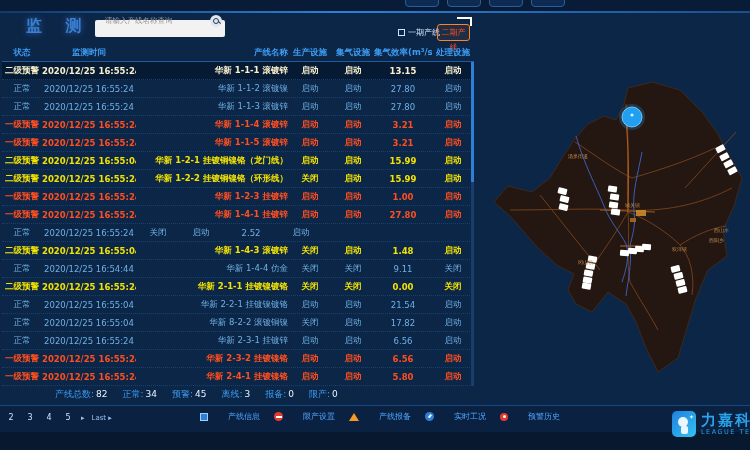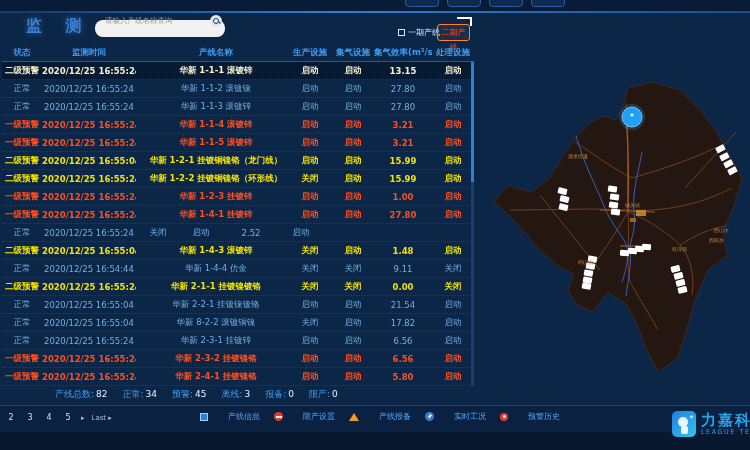--- a/index.html
+++ b/index.html
@@ -7,39 +7,39 @@
   .stage{position:relative;width:750px;height:450px;background:#0c2648;overflow:hidden;}
 
   
   .topbar{position:absolute;left:0;top:0;width:750px;height:12px;background:#081c38;}
   .topline{position:absolute;left:0;top:11px;width:750px;height:2px;
     background:linear-gradient(90deg,#123a68,#2f7fd6 45%,#1c4f8c);}
   .deco-tab{position:absolute;top:-8px;width:34px;height:15px;border:1px solid #2b5d9a;border-radius:4px;background:#0d2b52;}
 
   
   .page-title{position:absolute;left:26px;top:16px;font-size:16px;font-weight:bold;color:#3a7fd2;letter-spacing:9px;text-shadow:0 0 6px rgba(58,127,210,.7);}
-  .search{position:absolute;left:95px;top:20px;width:130px;height:17px;background:#f2f2f2;border-radius:8px;display:flex;align-items:center;padding:0 3px 16px 8px;}
+  .search{position:absolute;left:95px;top:20px;width:130px;height:17px;background:#f2f2f2;border-radius:2px;display:flex;align-items:center;padding:0 3px 16px 8px;}
   .search input{flex:1;border:none;outline:none;background:transparent;font-size:7.5px;color:#444;min-width:0;}
   .search input::placeholder{color:#9a9a9a;}
   .search-btn{width:12px;height:12px;border-radius:50%;background:#e2e6ea;position:relative;flex:0 0 auto;cursor:pointer;}
   .search-btn:before{content:"";position:absolute;left:3px;top:3px;width:4px;height:4px;border:1px solid #1a3c6e;border-radius:50%;}
   .search-btn:after{content:"";position:absolute;left:7.5px;top:7.5px;width:3px;height:1px;background:#1a3c6e;transform:rotate(45deg);}
 
   .phase1{position:absolute;left:398px;top:27px;display:flex;align-items:center;gap:3px;font-size:8px;color:#d8e8ff;cursor:pointer;}
   .phase1 .box{width:7px;height:7px;border:1px solid #cfe3ff;background:transparent;}
   .phase2-btn{position:absolute;left:437px;top:24px;width:33px;height:17px;border:1px solid #ff8226;border-radius:3px;
     color:#ff4f1f;font-size:8px;line-height:15px;text-align:center;background:rgba(255,130,38,.08);cursor:pointer;}
   .corner-brkt{position:absolute;left:457px;top:17px;width:15px;height:9px;border-top:2px solid #fff;border-right:2px solid #fff;}
 
   
   .tbl{position:absolute;left:2px;top:44px;width:472px;}
   .tr{display:flex;height:18px;align-items:center;border-bottom:1px dotted #16406e;font-size:8.5px;color:#6fb1e4;cursor:pointer;}
   .tr.head{height:18px;color:#3d9bf0;font-weight:bold;font-size:8.5px;border-bottom:1px solid #1d5a9e;cursor:default;}
   .td{text-align:center;overflow:hidden;white-space:nowrap;}
-  .c0{width:40px;}.c1{width:94px;}.c2{width:152px;text-align:center;padding-left:8px;}
+  .c0{width:40px;}.c1{width:94px;}.c2{width:152px;text-align:right;padding-left:8px;}
   .c3{width:44px;}.c4{width:42px;}.c5{width:58px;}.c6{width:42px;}
   .tr.warn1{color:#ff4f1f;font-weight:bold;}
   .tr.warn2{color:#f2e300;font-weight:bold;}
   .tr.warn2-sel{color:#f6f0cc;font-weight:bold;background:#071a33;}
   .scrollbar{position:absolute;left:471px;top:62px;width:3px;height:324px;background:#173e6d;}
   .scroll-thumb{position:absolute;left:0;top:0;width:3px;height:120px;background:#2f7fd6;cursor:grab;}
 
   
   .summary{position:absolute;left:55px;top:388px;display:flex;gap:15px;font-size:9px;}
   .summary .lab{color:#3d9bf0;}

